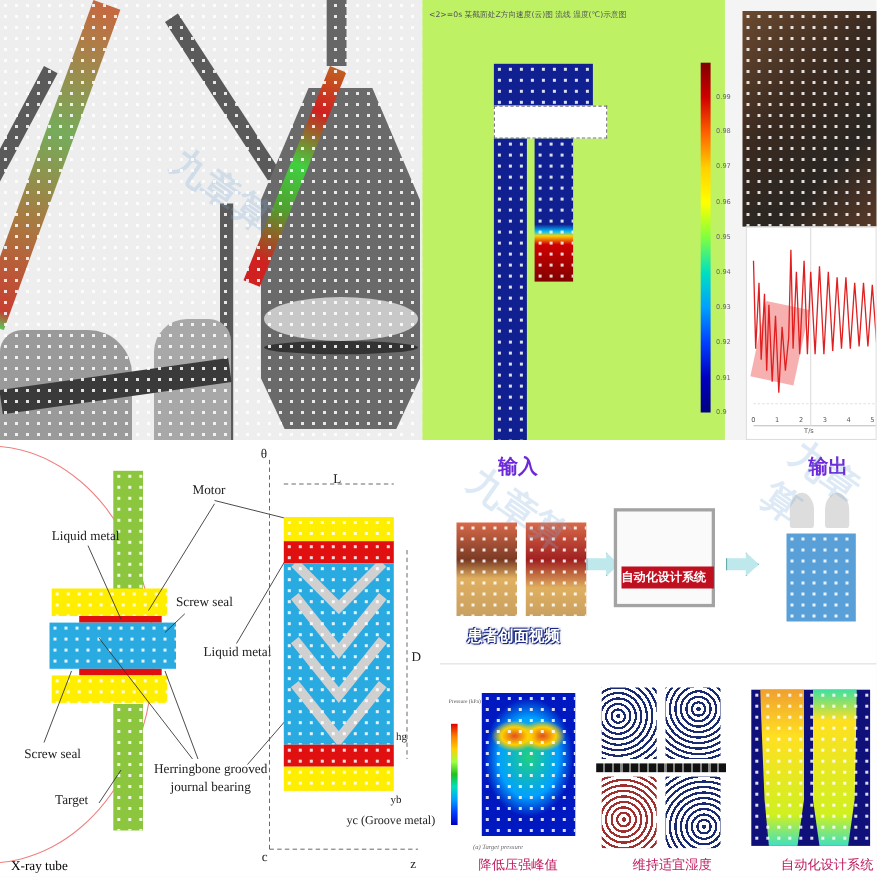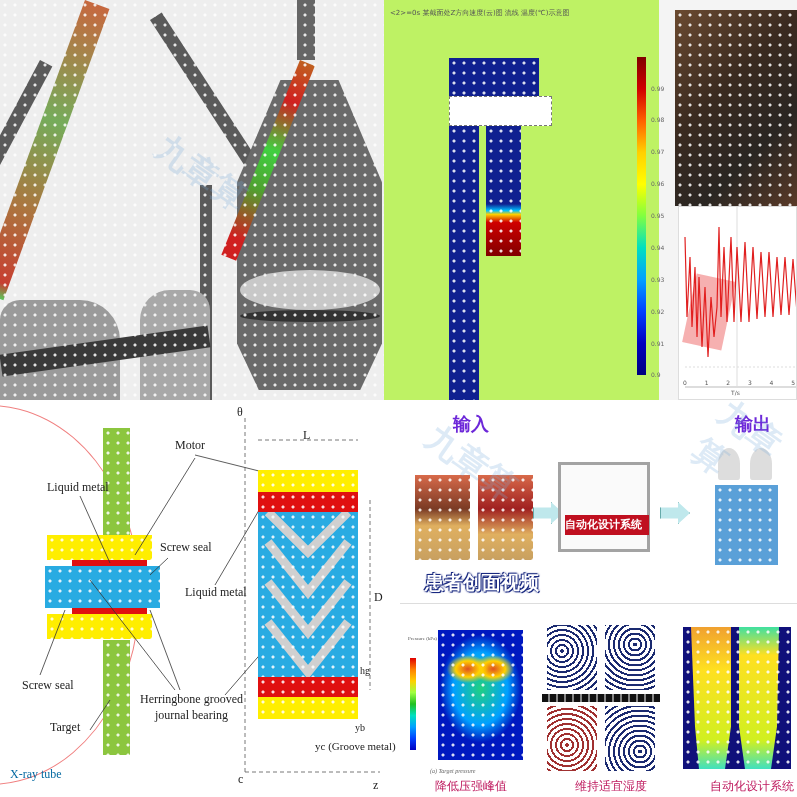--- a/index.html
+++ b/index.html
@@ -31,21 +31,21 @@
   #p-bearing{left:0;top:400px;width:400px;height:397px;background:#fff}
   .lbl{position:absolute;font-size:12px;color:#222;white-space:nowrap;font-family:"Liberation Serif",serif}
   .green{background:#8cc63f;position:absolute}
   .yellow{background:#ffee00;position:absolute}
   .blue{background:#29abe2;position:absolute}
   .red{background:#e01010;position:absolute}
 
   
   #p-flow{left:400px;top:400px;width:397px;height:200px;background:#fff}
   .hdr{position:absolute;font-size:18px;font-weight:bold;color:#6d28d9;font-family:"DejaVu Sans",sans-serif}
-  .cap{position:absolute;font-size:19px;font-weight:bold;color:#fff;font-family:"DejaVu Sans",sans-serif;
+  .cap{position:absolute;font-size:14px;font-weight:bold;color:#fff;font-family:"DejaVu Sans",sans-serif;
     text-shadow:0 0 2px #1a2a80,0 0 2px #1a2a80,1px 1px 0 #1a2a80,-1px -1px 0 #1a2a80}
   .arrow{position:absolute;width:30px;height:22px;background:#bfe8ec;border:1px solid #6aa;clip-path:polygon(0 25%,60% 25%,60% 0,100% 50%,60% 100%,60% 75%,0 75%)}
 
   
   #p-results{left:400px;top:600px;width:397px;height:197px;background:#fff}
   .cap2{position:absolute;font-size:12px;color:#be185d;font-family:"DejaVu Sans",sans-serif;white-space:nowrap}
 </style>
 </head>
 <body>
 
@@ -120,21 +120,21 @@
     <div class="green dots" style="left:103px;top:240px;width:27px;height:115px"></div>
 
     <div class="lbl" style="left:175px;top:38px">Motor</div>
     <div class="lbl" style="left:47px;top:80px">Liquid metal</div>
     <div class="lbl" style="left:160px;top:140px">Screw seal</div>
     <div class="lbl" style="left:185px;top:185px">Liquid metal</div>
     <div class="lbl" style="left:22px;top:278px">Screw seal</div>
     <div class="lbl" style="left:140px;top:292px">Herringbone grooved</div>
     <div class="lbl" style="left:155px;top:308px">journal bearing</div>
     <div class="lbl" style="left:50px;top:320px">Target</div>
-    <div class="lbl" style="left:10px;top:367px;color:#0369a1">X-ray tube</div>
+    <div class="lbl" style="left:10px;top:380px;color:#000000">X-ray tube</div>
 
     <svg style="position:absolute;left:0;top:0" width="400" height="397">
       <g stroke="#333" stroke-width="0.8" fill="none">
         <line x1="195" y1="58" x2="135" y2="155"></line>
         <line x1="195" y1="55" x2="295" y2="80"></line>
         <line x1="80" y1="96" x2="110" y2="163"></line>
         <line x1="168" y1="158" x2="150" y2="175"></line>
         <line x1="40" y1="275" x2="65" y2="210"></line>
         <line x1="175" y1="290" x2="90" y2="180"></line>
         <line x1="180" y1="290" x2="150" y2="210"></line>

